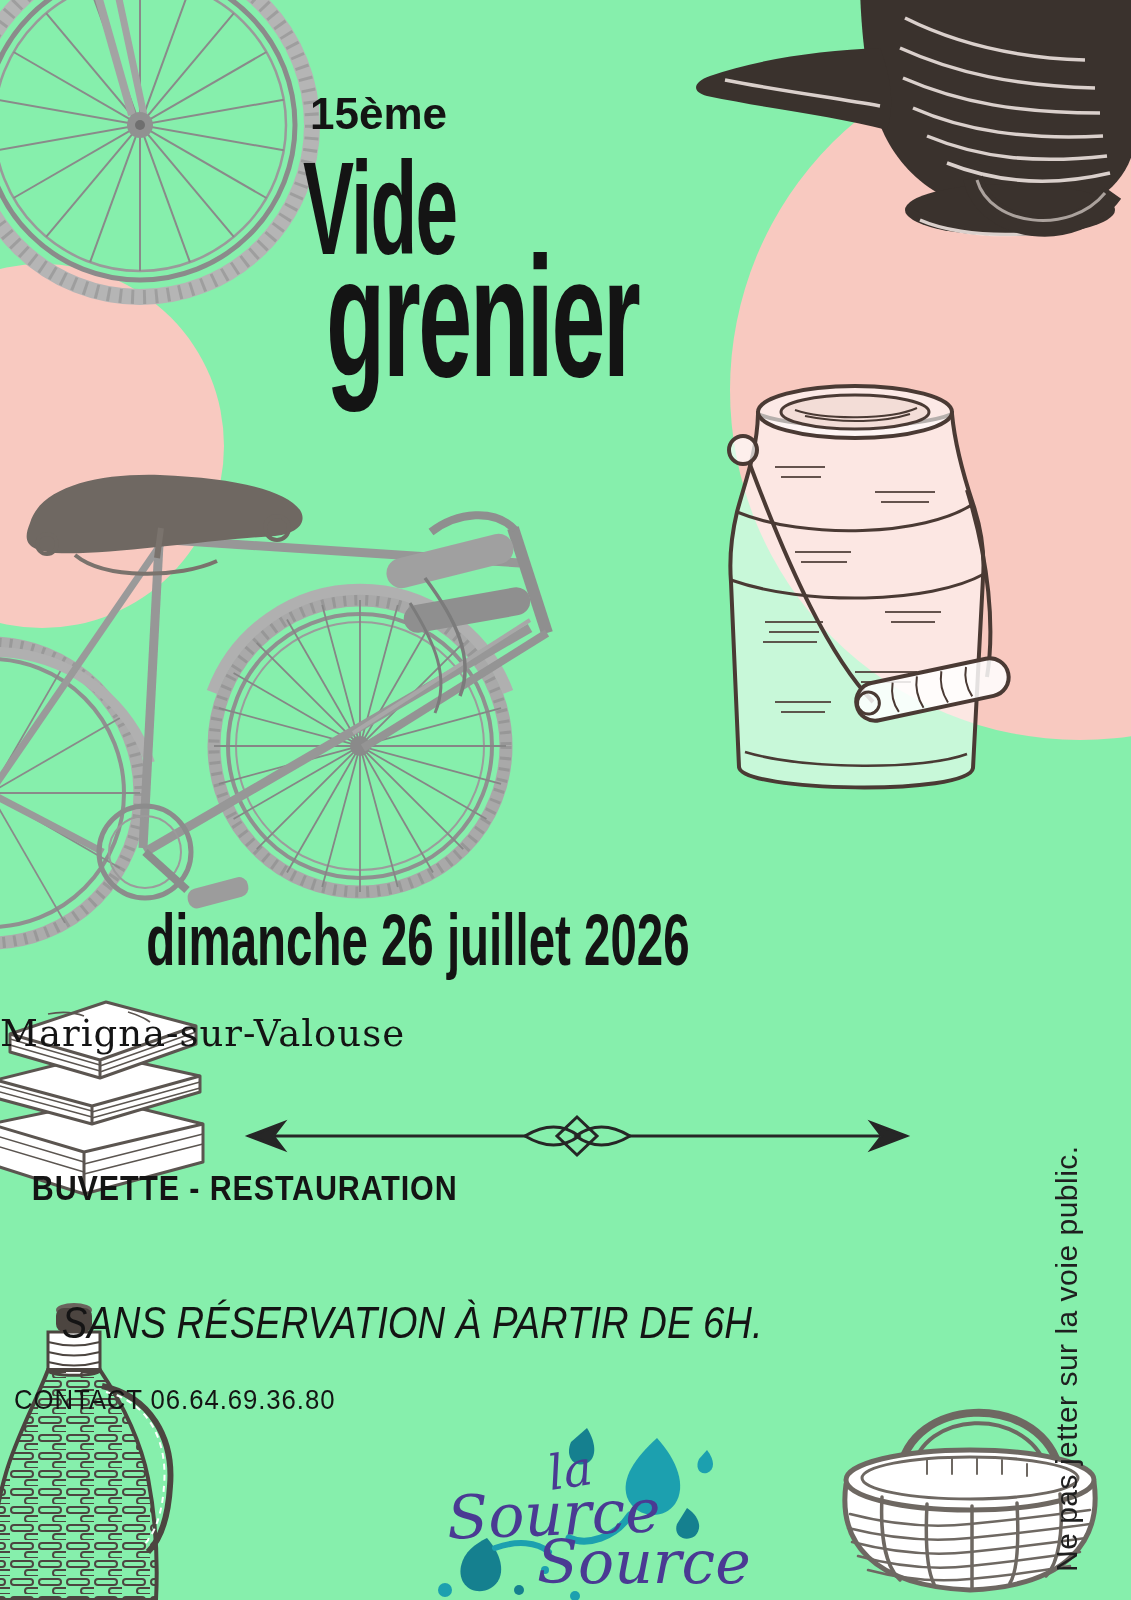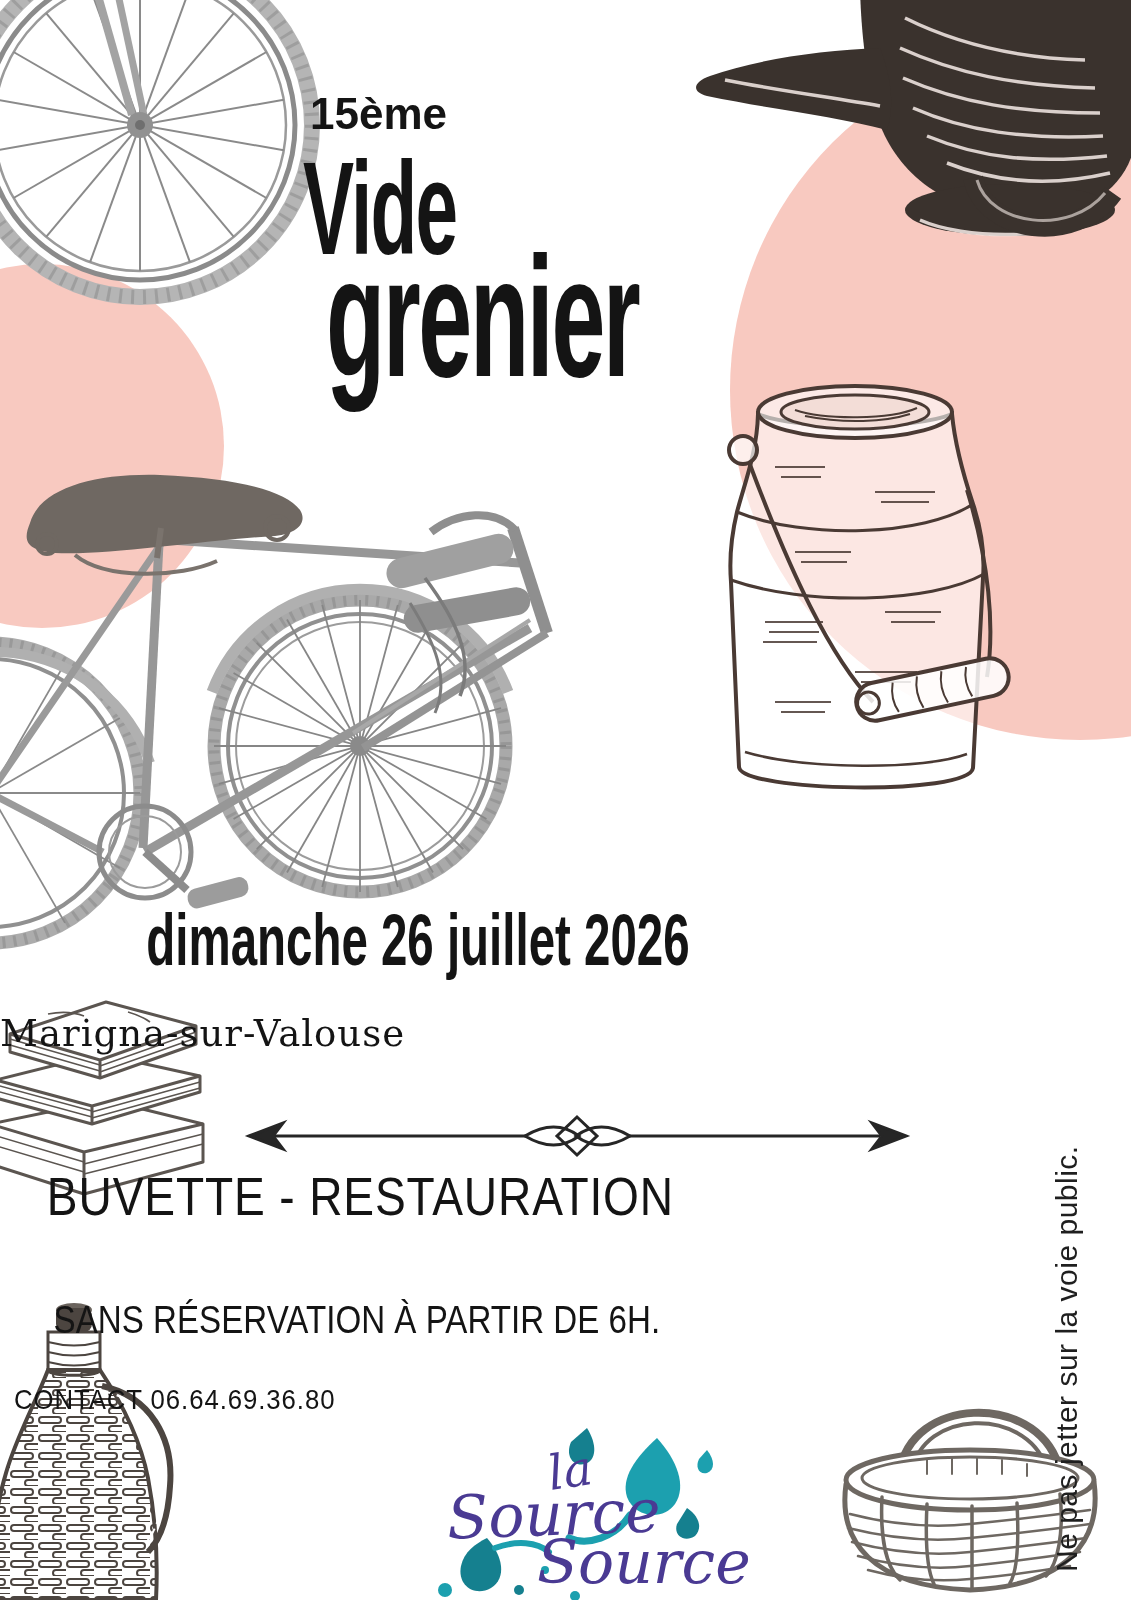--- a/index.html
+++ b/index.html
@@ -1,18 +1,18 @@
 <!DOCTYPE html>
 <html><head>
 <meta charset="utf-8">
 <style>
   html,body{margin:0;padding:0;background:#e8e8e8;}
   .poster{
     position:relative;width:1131px;height:1600px;margin:0 auto;
-    background:#ffffff;overflow:hidden;
+    background:#86efac;overflow:hidden;
     font-family:"Liberation Sans",sans-serif;color:#141414;
   }
   .abs{position:absolute;line-height:1;white-space:nowrap;}
   .circle{position:absolute;border-radius:50%;background:#f8c9c0;}
   .cond{display:inline-block;transform-origin:left top;}
   .cond-c{display:inline-block;transform-origin:center top;}
   .center-line{position:absolute;left:0;width:1131px;text-align:left;line-height:1;white-space:nowrap;}
   .title{font-weight:700;letter-spacing:-3px;}
   .serif{font-family:"DejaVu Serif","Liberation Serif",serif;}
   .logo-word{position:absolute;line-height:1;font-family:"DejaVu Serif","Liberation Serif",serif;
@@ -248,25 +248,25 @@
       <line x1="30" y1="26" x2="282" y2="26"></line>
       <line x1="383" y1="26" x2="635" y2="26"></line>
       <path d="M4,26 L38,13 L28,26 L38,39 Z" fill="#262626"></path>
       <path d="M661,26 L627,13 L637,26 L627,39 Z" fill="#262626"></path>
       <path d="M280,26 Q310,8 334,26 Q310,44 280,26 Z"></path>
       <path d="M385,26 Q355,8 331,26 Q355,44 385,26 Z"></path>
       <path d="M332,7 L352,26 L332,45 L312,26 Z"></path>
     </g>
   </svg>
 
-  <div class="center-line" style="top:1170px;font-size:53px;font-weight:400;">
+  <div class="center-line" style="top:1170px;font-size:35px;font-weight:700;">
     <span class="cond-c" style="transform:scaleX(.87);letter-spacing:1px;">BUVETTE - RESTAURATION</span>
   </div>
 
-  <div class="center-line" style="top:1300px;font-size:39px;">
+  <div class="center-line" style="top:1300px;font-size:45px;font-style:italic;">
     <span class="cond-c" style="transform:scaleX(.85);">SANS RÉSERVATION À PARTIR DE 6H.</span>
   </div>
 
   <div class="center-line" style="top:1386px;font-size:28px;">
     <span class="cond-c" style="transform:scaleX(.92);letter-spacing:1px;">CONTACT 06.64.69.36.80</span>
   </div>
 
   <div>
     <svg style="left:425px;top:1420px;" width="310" height="180" viewBox="0 0 310 180">
       <path d="M232,18 C252,40 262,66 250,84 C238,101 210,98 202,77 C196,58 210,38 232,18 Z" fill="#1ca0af"></path>

